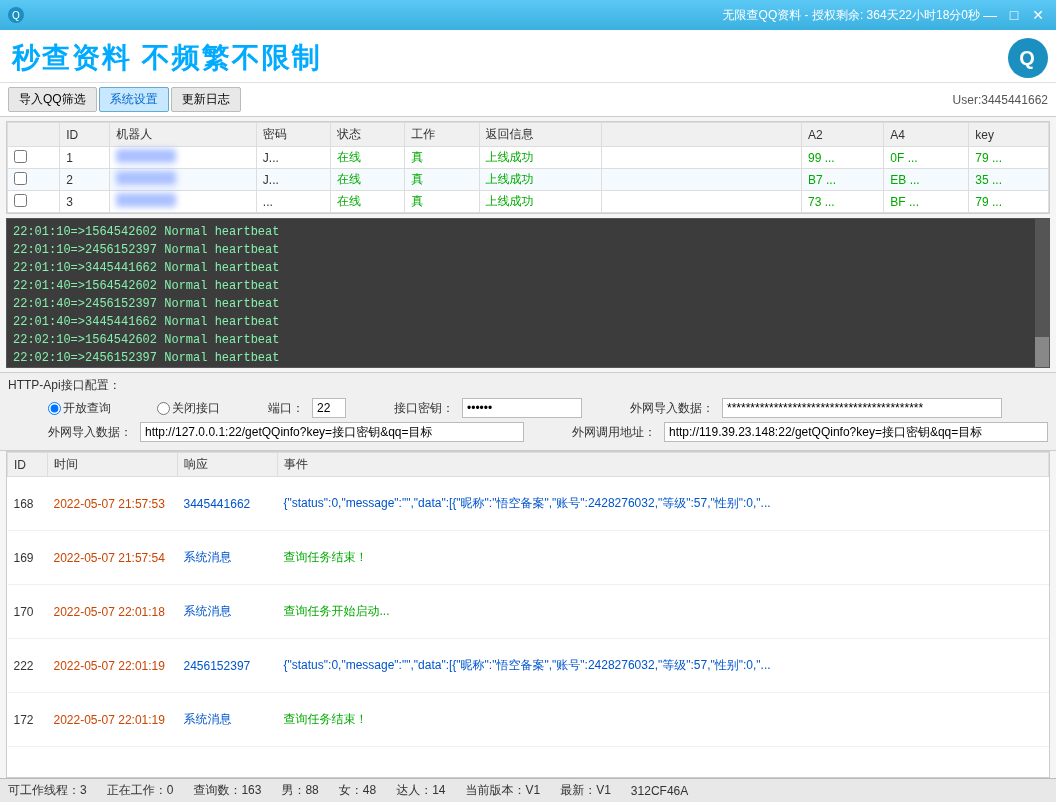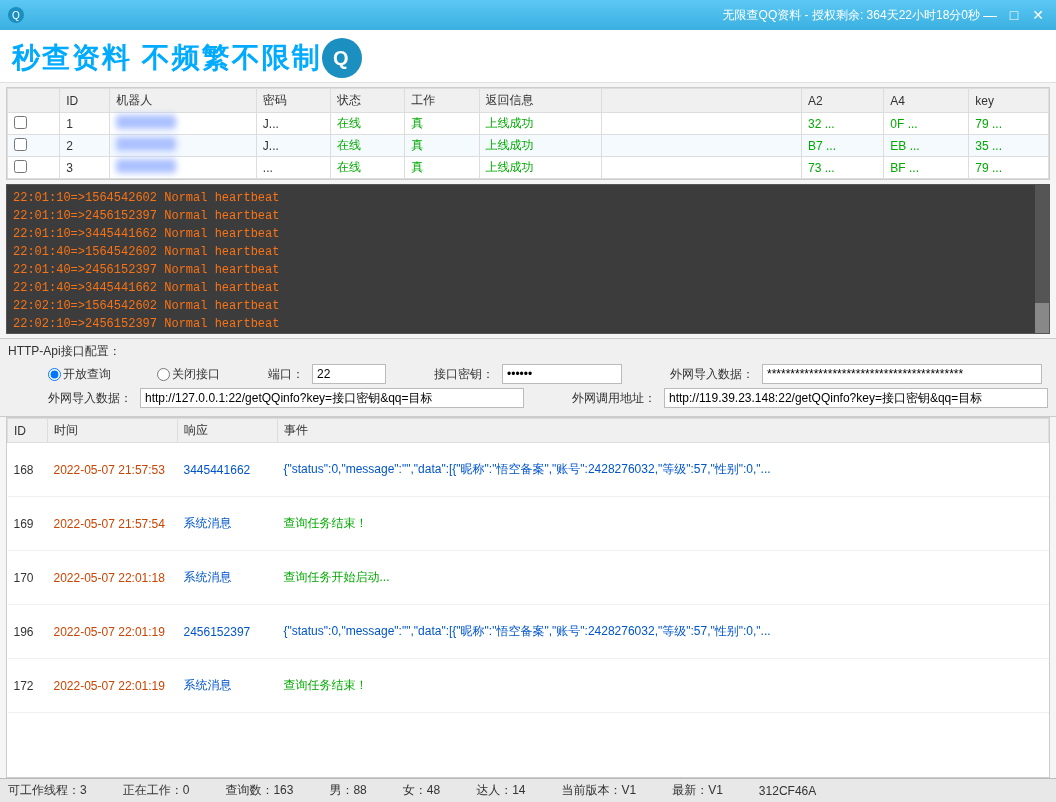--- a/index.html
+++ b/index.html
@@ -47,29 +47,29 @@
     .main-content {
       background: #f5f5f5;
       height: calc(802px - 30px);
       display: flex;
       flex-direction: column;
     }
 
     
     .app-title {
       background: white;
-      padding: 8px 0 4px 12px;
+      padding: 8px 8px 4px 12px;
       font-size: 28px;
       font-weight: bold;
       color: #00aaff;
       font-family: 'Microsoft YaHei', sans-serif;
       letter-spacing: 2px;
       display: flex;
       align-items: center;
-      justify-content: flex-start;
+      justify-content: space-between;
       border-bottom: 1px solid #e0e0e0;
     }
     .app-title-logo {
       width: 40px; height: 40px;
       background: #1a8fc0;
       border-radius: 50%;
       display: flex; align-items: center; justify-content: center;
       font-size: 20px; color: white;
     }
 
@@ -150,21 +150,21 @@
       margin: 0 6px 4px 6px;
       flex: 0 0 150px;
       overflow-y: auto;
       font-family: 'Courier New', monospace;
       font-size: 12px;
       padding: 4px;
       border: 1px solid #555;
       position: relative;
     }
     .log-line {
-      color: #f97316;
+      color: #86efac;
       white-space: nowrap;
       line-height: 1.5;
       padding: 0 2px;
     }
     .log-line.selected {
       background: #0066cc;
       color: #00ff00;
     }
     .log-scrollbar {
       position: absolute;
@@ -198,21 +198,21 @@
       gap: 8px;
       margin-bottom: 4px;
     }
     .api-row label { font-size: 12px; color: #333; padding-left: 40px; }
     .api-row input[type=text], .api-row input[type=password] {
       border: 1px solid #bbb;
       padding: 2px 4px;
       font-size: 12px;
       background: white;
     }
-    .api-row .port-input { width: 74px; }
+    .api-row .port-input { width: 34px; }
     .api-row .key-input { width: 120px; }
     .api-row .outer-input { width: 280px; }
     .api-row .url-input { flex: 1; font-size: 11px; border: 1px solid #bbb; padding: 2px 4px; background: white; }
     .radio-group { display: flex; gap: 6px; align-items: center; }
     .radio-group label { display: flex; align-items: center; gap: 2px; cursor: pointer; }
 
     
     .event-table-container {
       flex: 1;
       overflow-y: auto;
@@ -247,21 +247,21 @@
     .event-col-blue { color: #0055cc; }
 
     
     .status-bar {
       background: #e8e8e8;
       border-top: 1px solid #bbb;
       height: 24px;
       display: flex;
       align-items: center;
       padding: 0 8px;
-      gap: 32px;
+      gap: 16px;
       font-size: 12px;
       color: #333;
     }
     .status-bar span { margin-right: 4px; }
   </style>
 </head>
 <body>
 
 <div class="title-bar">
   <div class="title-bar-icon">Q</div>
@@ -273,20 +273,26 @@
   </div>
 </div>
 
 <div class="main-content">
 
   <div class="app-title">
     <span>秒查资料 不频繁不限制</span>
     <div class="app-title-logo">Q</div>
   </div>
 
+  <div class="toolbar">
+    <button class="toolbar-btn">导入QQ筛选</button>
+    <button class="toolbar-btn active">系统设置</button>
+    <button class="toolbar-btn">更新日志</button>
+    <span class="toolbar-user">User:3445441662</span>
+  </div>
 
   <div class="robot-table-container">
     <table class="robot-table">
       <thead>
         <tr>
           <th></th>
           <th>ID</th>
           <th>机器人</th>
           <th>密码</th>
           <th>状态</th>
@@ -301,21 +307,21 @@
       <tbody id="robot-tbody">
       <tr>
     <td><input type="checkbox" style=""></td>
     <td>1</td>
     <td><span class="blurred-text robot-name"></span></td>
     <td>J...</td>
     <td class="status-online">在线</td>
     <td class="status-true">真</td>
     <td class="success">上线成功</td>
     <td></td>
-    <td class="hex-val">32 ...</td>
+    <td class="hex-val">99 ...</td>
     <td class="hex-val">0F ...</td>
     <td class="hex-val">79 ...</td>
   </tr>
           <tr>
     <td><input type="checkbox" style=""></td>
     <td>2</td>
     <td><span class="blurred-text robot-name"></span></td>
     <td>J...</td>
     <td class="status-online">在线</td>
     <td class="status-true">真</td>
@@ -408,21 +414,21 @@
     <td class="resp-col">系统消息</td>
     <td class="event-col event-col-green">查询任务结束！</td>
   </tr>
           <tr>
     <td class="id-col">170</td>
     <td class="time-col">2022-05-07 22:01:18</td>
     <td class="resp-col">系统消息</td>
     <td class="event-col event-col-green">查询任务开始启动...</td>
   </tr>
           <tr>
-    <td class="id-col">196</td>
+    <td class="id-col">222</td>
     <td class="time-col">2022-05-07 22:01:19</td>
     <td class="resp-col">2456152397</td>
     <td class="event-col event-col-blue">{"status":0,"message":"","data":[{"昵称":"悟空备案","账号":2428276032,"等级":57,"性别":0,"...</td>
   </tr>
           <tr>
     <td class="id-col">172</td>
     <td class="time-col">2022-05-07 22:01:19</td>
     <td class="resp-col">系统消息</td>
     <td class="event-col event-col-green">查询任务结束！</td>
   </tr>

